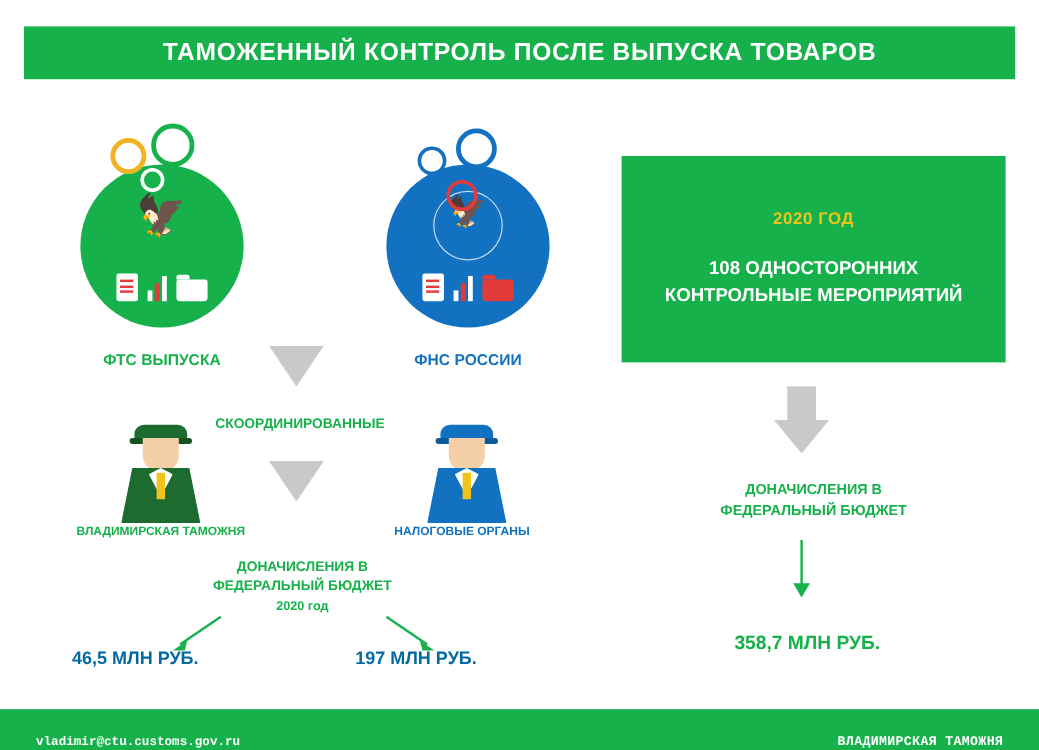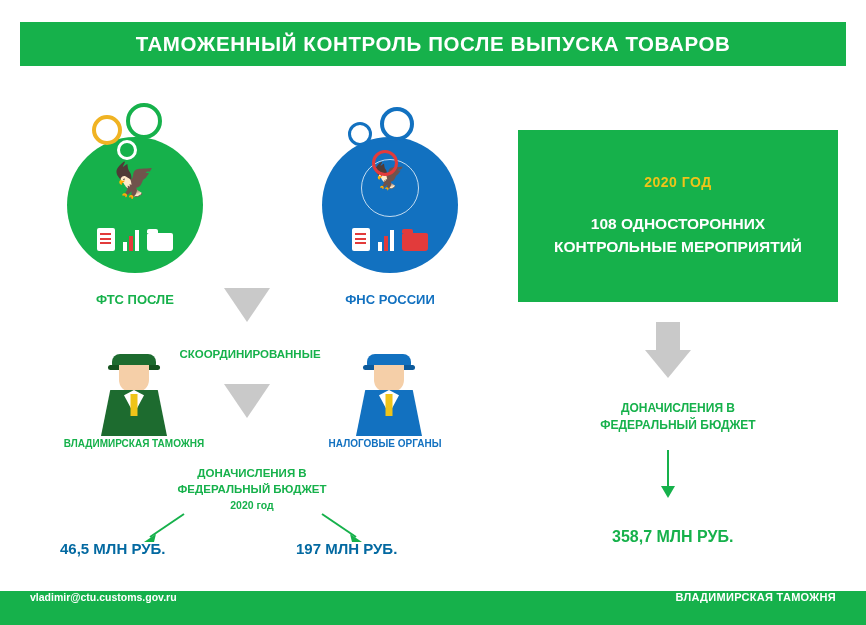--- a/index.html
+++ b/index.html
@@ -20,21 +20,21 @@
   }
   .header-title {
     color:#ffffff; font-weight:bold; font-size:20.5px; letter-spacing:0.6px;
     text-align:center; white-space:nowrap;
   }
 
   
   .footer {
     position:absolute; left:0; bottom:0; width:866px; height:34px;
     background:#16b14b;
-    display:flex; align-items:flex-start; justify-content:space-between;
+    display:flex; align-items:flex-end; justify-content:space-between;font-family:Liberation Mono, monospace;
   }
   .footer-left { color:#ffffff; font-size:10.5px; font-weight:bold; padding-left:30px; }
   .footer-right { color:#ffffff; font-size:11px; font-weight:bold; padding-right:30px; letter-spacing:0.3px; }
 
   
   .circle {
     position:absolute; width:136px; height:136px; border-radius:50%;
   }
   .circle.green { left:67px; top:137px; background:#16b14b; }
   .circle.blue  { left:322px; top:137px; background:#1271c0; }
@@ -225,21 +225,21 @@
     <div class="mini-icons">
       <div class="doc-ico"></div>
       <div class="bars-ico">
           <i></i>
           <i></i>
           <i></i>
         </div>
       <div class="folder-ico"></div>
     </div>
   </div>
-  <div class="circle-label label-fts">ФТС ПОСЛЕ</div>
+  <div class="circle-label label-fts">ФТС ВЫПУСКА</div>
 
   <div class="gear g1"></div>
   <div class="gear g2"></div>
   <div class="gear g3"></div>
 
   <div class="circle blue">
     <div class="emblem blue-em">
       <div class="ring"></div>
       <div class="eagle">🦅</div>
     </div>

